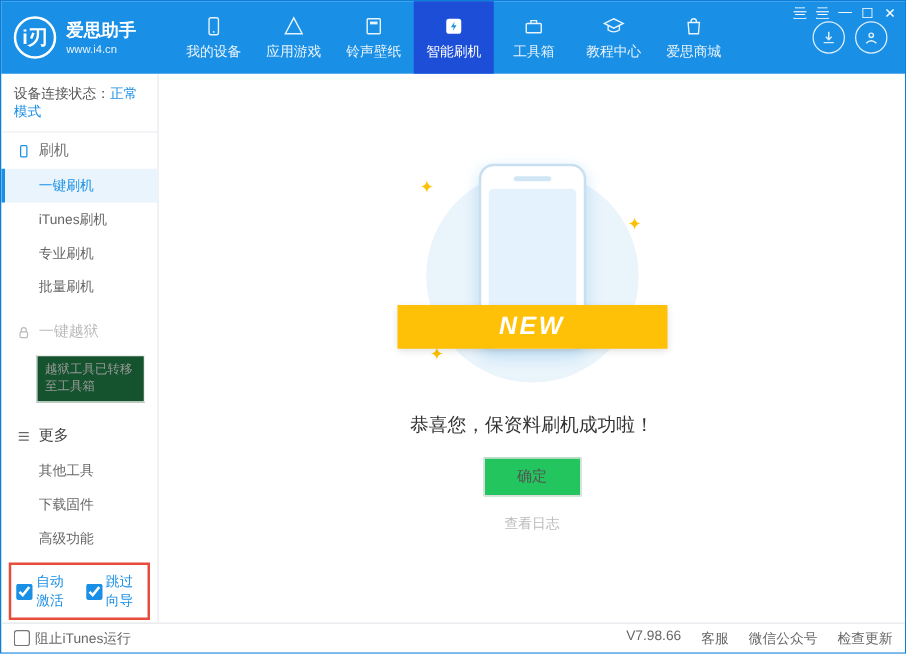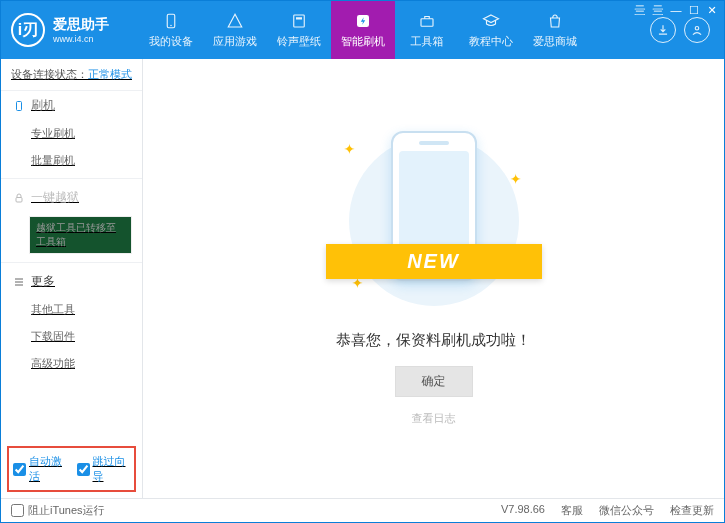--- a/index.html
+++ b/index.html
@@ -6,28 +6,28 @@
 body { background: #fff; }
 .window { width: 725px; height: 523px; border: 1px solid #0a7ed8; position: relative; display: flex; flex-direction: column; }
 .titlebar { background: #1a8fe6; height: 58px; display: flex; align-items: center; padding: 0 10px; color: #fff; }
 .logo-area { display: flex; align-items: center; width: 128px; }
 .logo-circle { width: 34px; height: 34px; border: 2px solid #fff; border-radius: 50%; display: flex; align-items: center; justify-content: center; font-size: 16px; font-weight: bold; margin-right: 8px; }
 .logo-text { display: flex; flex-direction: column; }
 .logo-name { font-size: 14px; font-weight: bold; }
 .logo-url { font-size: 9px; opacity: 0.9; }
 .nav-tabs { display: flex; flex: 1; height: 100%; }
 .nav-tab { width: 64px; display: flex; flex-direction: column; align-items: center; justify-content: center; font-size: 11px; cursor: pointer; opacity: 0.9; }
-.nav-tab.active { background: #a21caf; opacity: 1; }
+.nav-tab.active { background: #1d4ed8; opacity: 1; }
 .nav-tab svg { margin-bottom: 4px; }
 .title-controls { position: absolute; top: 2px; right: 4px; display: flex; gap: 2px; }
 .title-controls span { width: 16px; height: 14px; display: flex; align-items: center; justify-content: center; font-size: 11px; cursor: pointer; color: #fff; }
 .right-icons { display: flex; gap: 8px; margin-left: auto; margin-right: 4px; }
 .circ-icon { width: 26px; height: 26px; border: 1.5px solid #fff; border-radius: 50%; display: flex; align-items: center; justify-content: center; opacity: 0.85; cursor: pointer; }
 .body-area { flex: 1; display: flex; overflow: hidden; }
-.sidebar { width: 142px; border-right: 1px solid #e3e6ea; display: flex; flex-direction: column; font-size: 12px; text-decoration: underline; }
+.sidebar { width: 126px; border-right: 1px solid #e3e6ea; display: flex; flex-direction: column; font-size: 12px; }
 .status-row { padding: 8px 10px; border-bottom: 1px solid #eef0f3; font-size: 11px; color: #555; }
 .status-val { color: #1a8fe6; }
 .sb-section { padding: 6px 12px; display: flex; align-items: center; color: #444; cursor: pointer; }
 .sb-section.blue { color: #737373; }
 .sb-section svg, .sb-section .seg-ico { margin-right: 6px; }
 .sb-sub { padding: 6px 10px 6px 30px; color: #666; font-size: 11px; cursor: pointer; }
 .sb-sub.active { background: #e9f4fd; color: #1a8fe6; border-left: 3px solid #1a8fe6; padding-left: 27px; }
 .sb-note { margin: 4px 10px 4px 28px; background: #14532d; border: 1px solid #eee; padding: 4px 6px; color: #999; font-size: 10px; line-height: 1.4; }
 .sb-divider { height: 1px; background: #eef0f3; margin: 4px 0; }
 .sb-lock { color: #bbb; }
@@ -40,21 +40,21 @@
 .phone { position: absolute; top: 0; left: 50%; transform: translateX(-50%); width: 86px; height: 150px; background: #fff; border: 2px solid #c8dff0; border-radius: 12px; box-shadow: 0 4px 12px rgba(26,143,230,0.2); }
 .phone::before { content: ""; position: absolute; top: 8px; left: 50%; transform: translateX(-50%); width: 30px; height: 4px; background: #d0e6f5; border-radius: 2px; }
 .phone-screen { position: absolute; top: 18px; left: 6px; right: 6px; bottom: 18px; background: #e3f2fc; border-radius: 4px; }
 .phone::after { content: ""; position: absolute; bottom: 6px; left: 50%; transform: translateX(-50%); width: 10px; height: 10px; border: 1.5px solid #c8dff0; border-radius: 50%; }
 .ribbon { position: absolute; bottom: 32px; left: -8px; right: -8px; background: #ffc107; color: #fff; font-weight: bold; font-style: italic; text-align: center; padding: 6px 0; font-size: 20px; letter-spacing: 2px; box-shadow: 0 2px 6px rgba(0,0,0,0.15); }
 .burst { position: absolute; color: #ffc107; font-size: 14px; }
 .burst.b1 { top: 10px; left: 10px; }
 .burst.b2 { top: 40px; right: 12px; }
 .burst.b3 { bottom: 20px; left: 18px; }
 .success-text { margin-top: 20px; font-size: 15px; color: #333; }
-.ok-btn { margin-top: 16px; border: 1px solid #ddd; background: #e5e5e5; padding: 6px 26px; font-size: 12px; color: #555; cursor: pointer; }
+.ok-btn { margin-top: 16px; border: 1px solid #ddd; background: #22c55e; padding: 6px 26px; font-size: 12px; color: #555; cursor: pointer; }
 .log-link { margin-top: 14px; font-size: 11px; color: #bbb; cursor: pointer; }
 .footer { height: 24px; border-top: 1px solid #e3e6ea; display: flex; align-items: center; font-size: 11px; color: #666; padding: 0 10px; }
 .footer label { display: flex; align-items: center; }
 .footer input { margin-right: 4px; }
 .footer-right { margin-left: auto; display: flex; gap: 16px; }
 .footer-right span { cursor: pointer; }
 .seg-ico { width: 12px; height: 12px; display: inline-block; }
 </style>
 </head>
 <body>
@@ -145,20 +145,22 @@
       <div class="status-row">
         <span>设备连接状态：</span><span class="status-val">正常模式</span>
       </div>
 
       <div class="sb-section blue">
         <svg class="seg-ico" viewBox="0 0 24 24">
             <rect x="7" y="3" width="10" height="18" rx="2" fill="none" stroke="#1a8fe6" stroke-width="2"></rect>
           </svg>
         <span>刷机</span>
       </div>
+      <div class="sb-sub active">一键刷机</div>
+      <div class="sb-sub">iTunes刷机</div>
       <div class="sb-sub">专业刷机</div>
       <div class="sb-sub">批量刷机</div>
 
       <div class="sb-divider"></div>
       <div class="sb-section sb-lock">
         <svg class="seg-ico" viewBox="0 0 24 24">
             <rect x="6" y="11" width="12" height="9" rx="2" fill="none" stroke="#bbb" stroke-width="2"></rect>
             <path d="M8 11 V8 Q8 4 12 4 Q16 4 16 8 V11" fill="none" stroke="#bbb" stroke-width="2"></path>
           </svg>
         <span>一键越狱</span>

